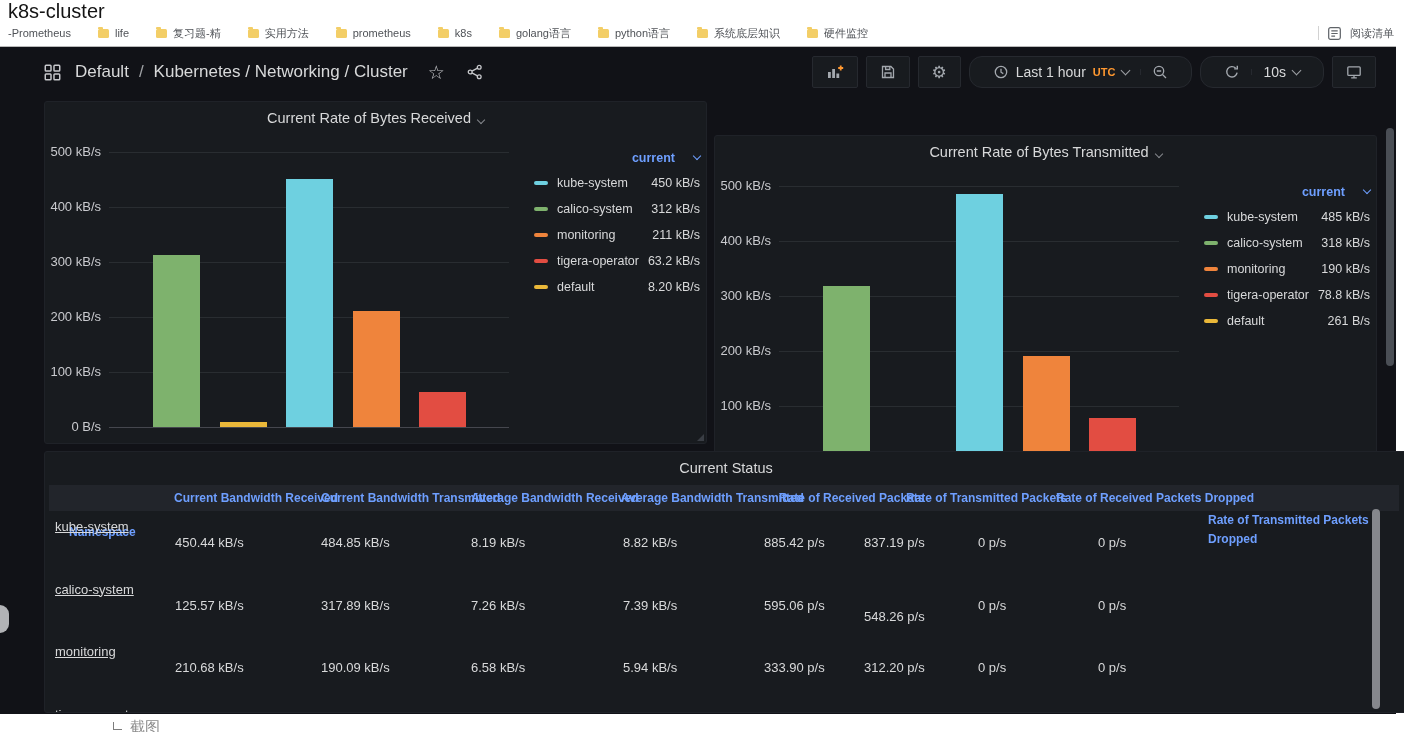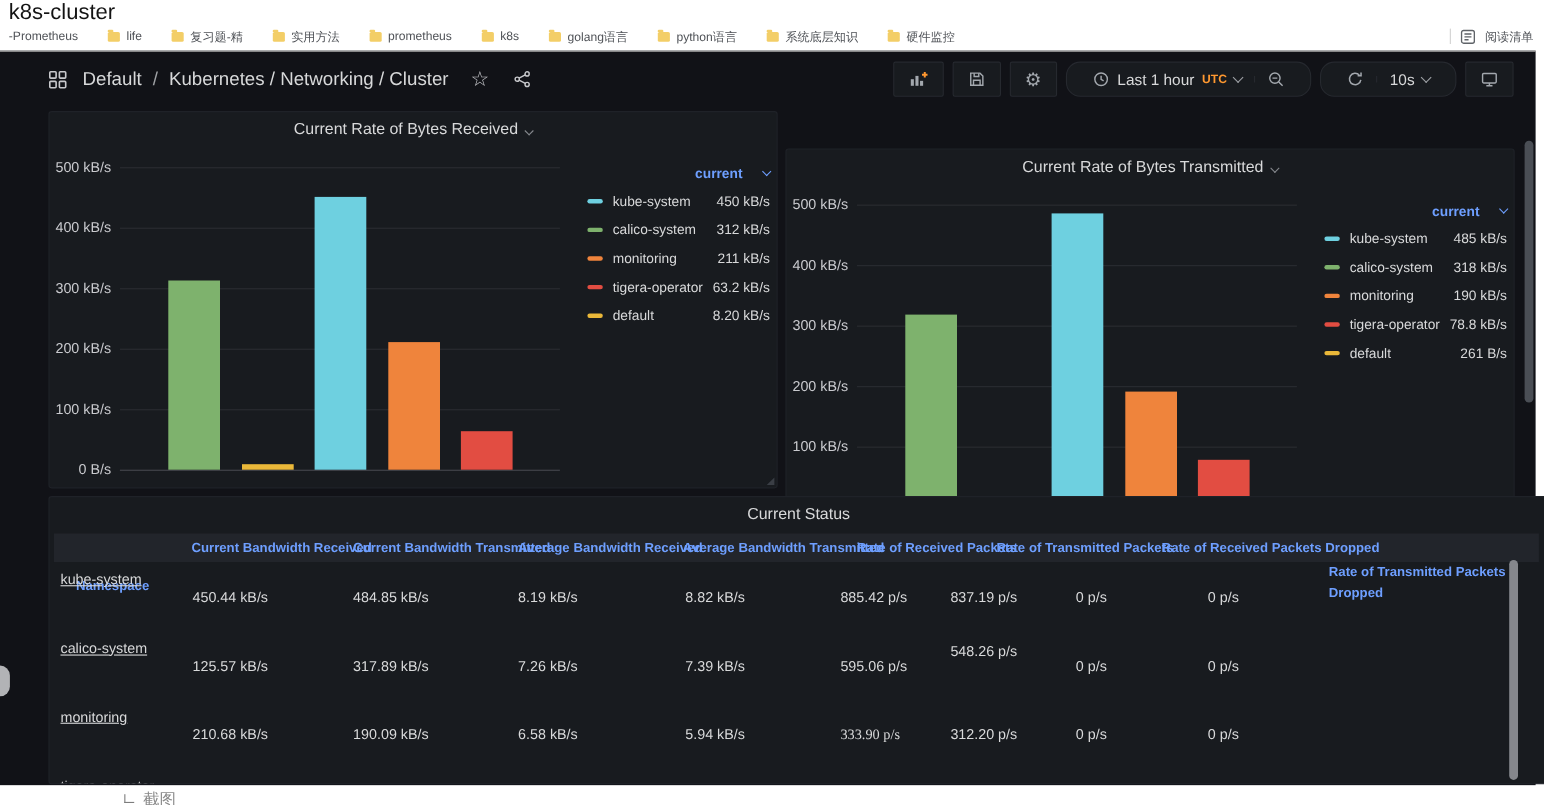--- a/index.html
+++ b/index.html
@@ -387,29 +387,29 @@
         <span class="cell" style="left: 719px; top: 83px;">885.42 p/s</span>
         <span class="cell" style="left: 819px; top: 83px;">837.19 p/s</span>
         <span class="cell" style="left: 933px; top: 83px;">0 p/s</span>
         <span class="cell" style="left: 1053px; top: 83px;">0 p/s</span>
         <span class="ns-link" style="left: 10px; top: 129.5px;">calico-system</span>
         <span class="cell" style="left: 130px; top: 145.5px;">125.57 kB/s</span>
         <span class="cell" style="left: 276px; top: 145.5px;">317.89 kB/s</span>
         <span class="cell" style="left: 426px; top: 145.5px;">7.26 kB/s</span>
         <span class="cell" style="left: 578px; top: 145.5px;">7.39 kB/s</span>
         <span class="cell" style="left: 719px; top: 145.5px;">595.06 p/s</span>
-        <span class="cell" style="left: 819px; top: 132px;">548.26 p/s</span>
+        <span class="cell" style="left: 819px; top: 157px;">548.26 p/s</span>
         <span class="cell" style="left: 933px; top: 145.5px;">0 p/s</span>
         <span class="cell" style="left: 1053px; top: 145.5px;">0 p/s</span>
         <span class="ns-link" style="left: 10px; top: 192px;">monitoring</span>
         <span class="cell" style="left: 130px; top: 208px;">210.68 kB/s</span>
         <span class="cell" style="left: 276px; top: 208px;">190.09 kB/s</span>
         <span class="cell" style="left: 426px; top: 208px;">6.58 kB/s</span>
         <span class="cell" style="left: 578px; top: 208px;">5.94 kB/s</span>
-        <span class="cell" style="left: 719px; top: 208px; font-family: Liberation Serif, serif;">333.90 p/s</span>
+        <span class="cell" style="left: 719px; top: 208px;">333.90 p/s</span>
         <span class="cell" style="left: 819px; top: 208px;">312.20 p/s</span>
         <span class="cell" style="left: 933px; top: 208px;">0 p/s</span>
         <span class="cell" style="left: 1053px; top: 208px;">0 p/s</span>
         <span class="ns-link" style="left: 10px; top: 254.5px;">tigera-operator</span>
       </div>
   </div>
 
   <div class="dash-scrollbar"></div>
   <div class="table-scrollbar"></div>
   <div class="left-edge-widget"></div>

